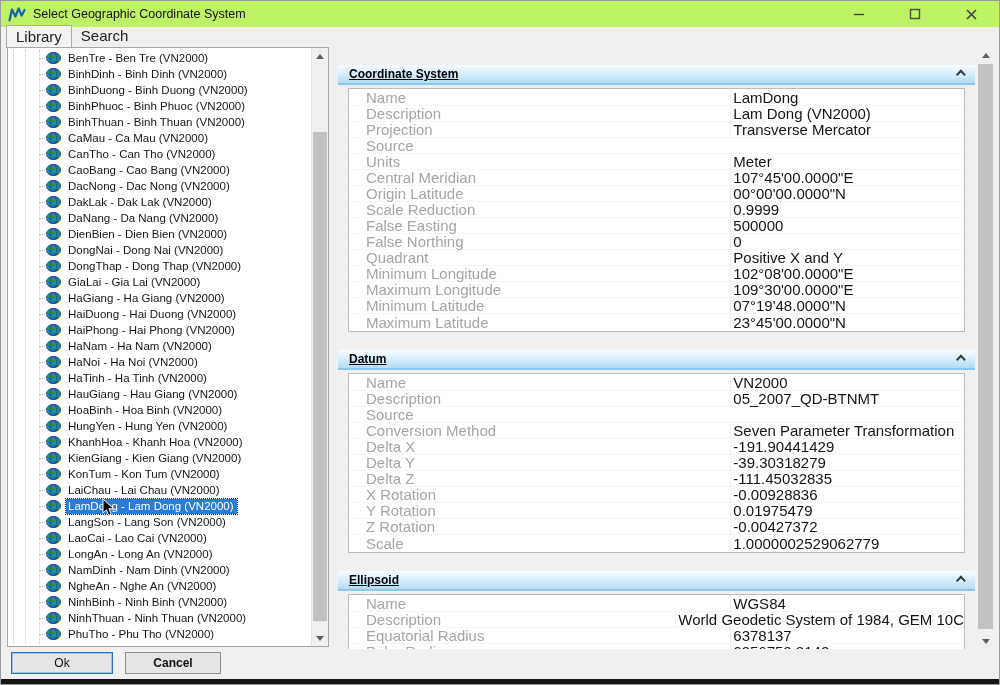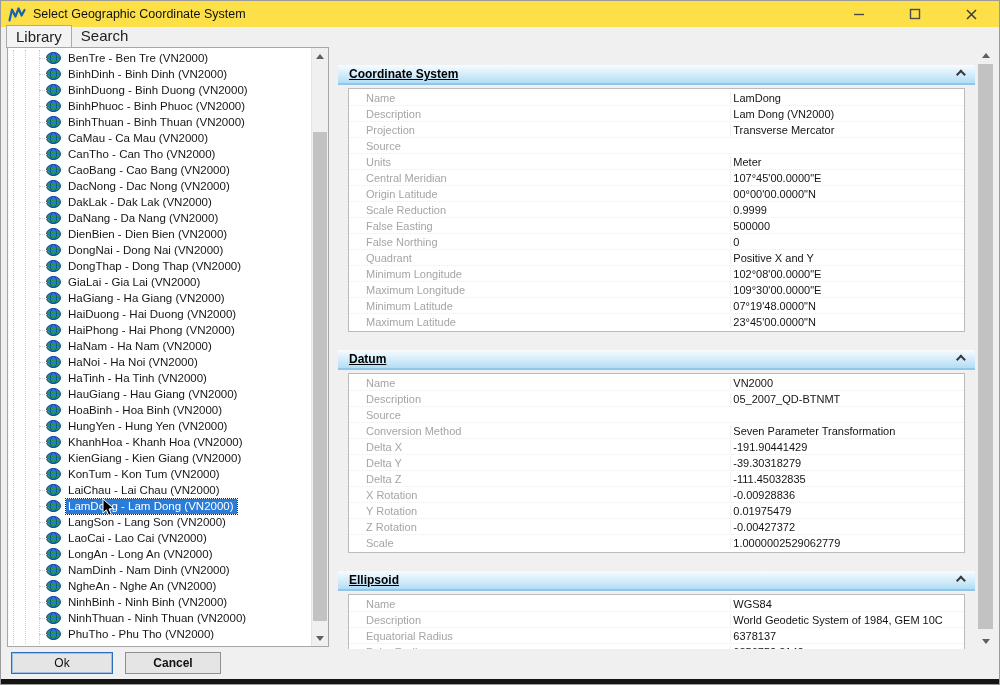--- a/index.html
+++ b/index.html
@@ -2,21 +2,21 @@
 <html><head>
 <meta charset="utf-8">
 <style>
   * { box-sizing: border-box; margin:0; padding:0; }
   html,body { width:1000px; height:685px; }
   body { font-family:"Liberation Sans", sans-serif; background:#f0f0f0; position:relative; overflow:hidden; }
 
   .window { position:absolute; inset:0; background:#f0f0f0; border:1px solid #9b9b9b; }
 
   
-  .titlebar { position:absolute; left:0; top:0; right:0; height:26px; background:#fde047;
+  .titlebar { position:absolute; left:0; top:0; right:0; height:26px; background:#bef264;
               display:flex; align-items:center; padding-left:7px; }
   .app-icon { width:18px; height:15px; margin-right:7px; display:flex; align-items:center; }
   .title-text { font-size:12.5px; color:#111; }
   .win-controls { margin-left:auto; display:flex; height:100%; }
   .win-btn { width:56px; height:100%; display:flex; align-items:center; justify-content:center; color:#444; }
 
   
   .tabbar { position:absolute; left:0; top:26px; right:0; height:20px; display:flex; align-items:flex-end; padding-left:5px; }
   .tab { font-size:15px; color:#222; padding:2px 9px 3px 9px; }
   .tab.active { background:#f3f3f3; border:1px solid #aaa; border-bottom:none; position:relative; top:1px; }
@@ -47,21 +47,21 @@
   
   .props-panel { position:absolute; left:337px; top:46px; width:637px; height:602px; background:#f0f0f0; overflow:hidden; }
   .sec-header { height:20px; margin-top:2px; display:flex; align-items:center; padding:0 12px 0 11px;
                 background:linear-gradient(#f7fcff, #cfeafa 60%, #b3dcf5);
                 border-bottom:2px solid #8fc6ea; }
   .sec-header:first-child { margin-top:18px;text-decoration:underline; }
   .sec-title { font-size:12px; font-weight:bold; color:#000; }
   .chev { margin-left:auto; width:7px; height:7px; border-top:2px solid #3a3a3a; border-right:2px solid #3a3a3a;
           transform:rotate(-45deg) translate(1px,1px); }
   .prop-box { margin:3px 10px 10px 10px; background:#fff; border:1px solid #bcbcbc; padding:1px 0; }
-  .prow { display:flex; height:16px; align-items:center; font-size:11px; border-bottom:1px dotted #ededed; }
+  .prow { display:flex; height:16px; align-items:center; font-size:15px; border-bottom:1px dotted #ededed; }
   .prow:last-child { border-bottom:none; }
   .plabel { width:62%; padding-left:17px; color:#a5a5a5; overflow:hidden; white-space:nowrap; }
   .pvalue { flex:1; color:#141414; white-space:nowrap; border-left:1px solid #f0f0f0; padding-left:2px; }
 
   
   .btnbar { position:absolute; left:0; right:0; bottom:5px; height:30px; }
   .btn { position:absolute; top:3px; height:22px; font-size:12px; font-family:"Liberation Sans",sans-serif;
          background:#e5e5e5; border:1px solid #8f8f8f; color:#111; }
   .btn-ok { left:10px; width:102px; border:1px solid #2d6fbd; box-shadow:0 0 0 1px #9dc1e8 inset; }
   .btn-cancel { left:124px; width:96px;font-weight:bold; }

